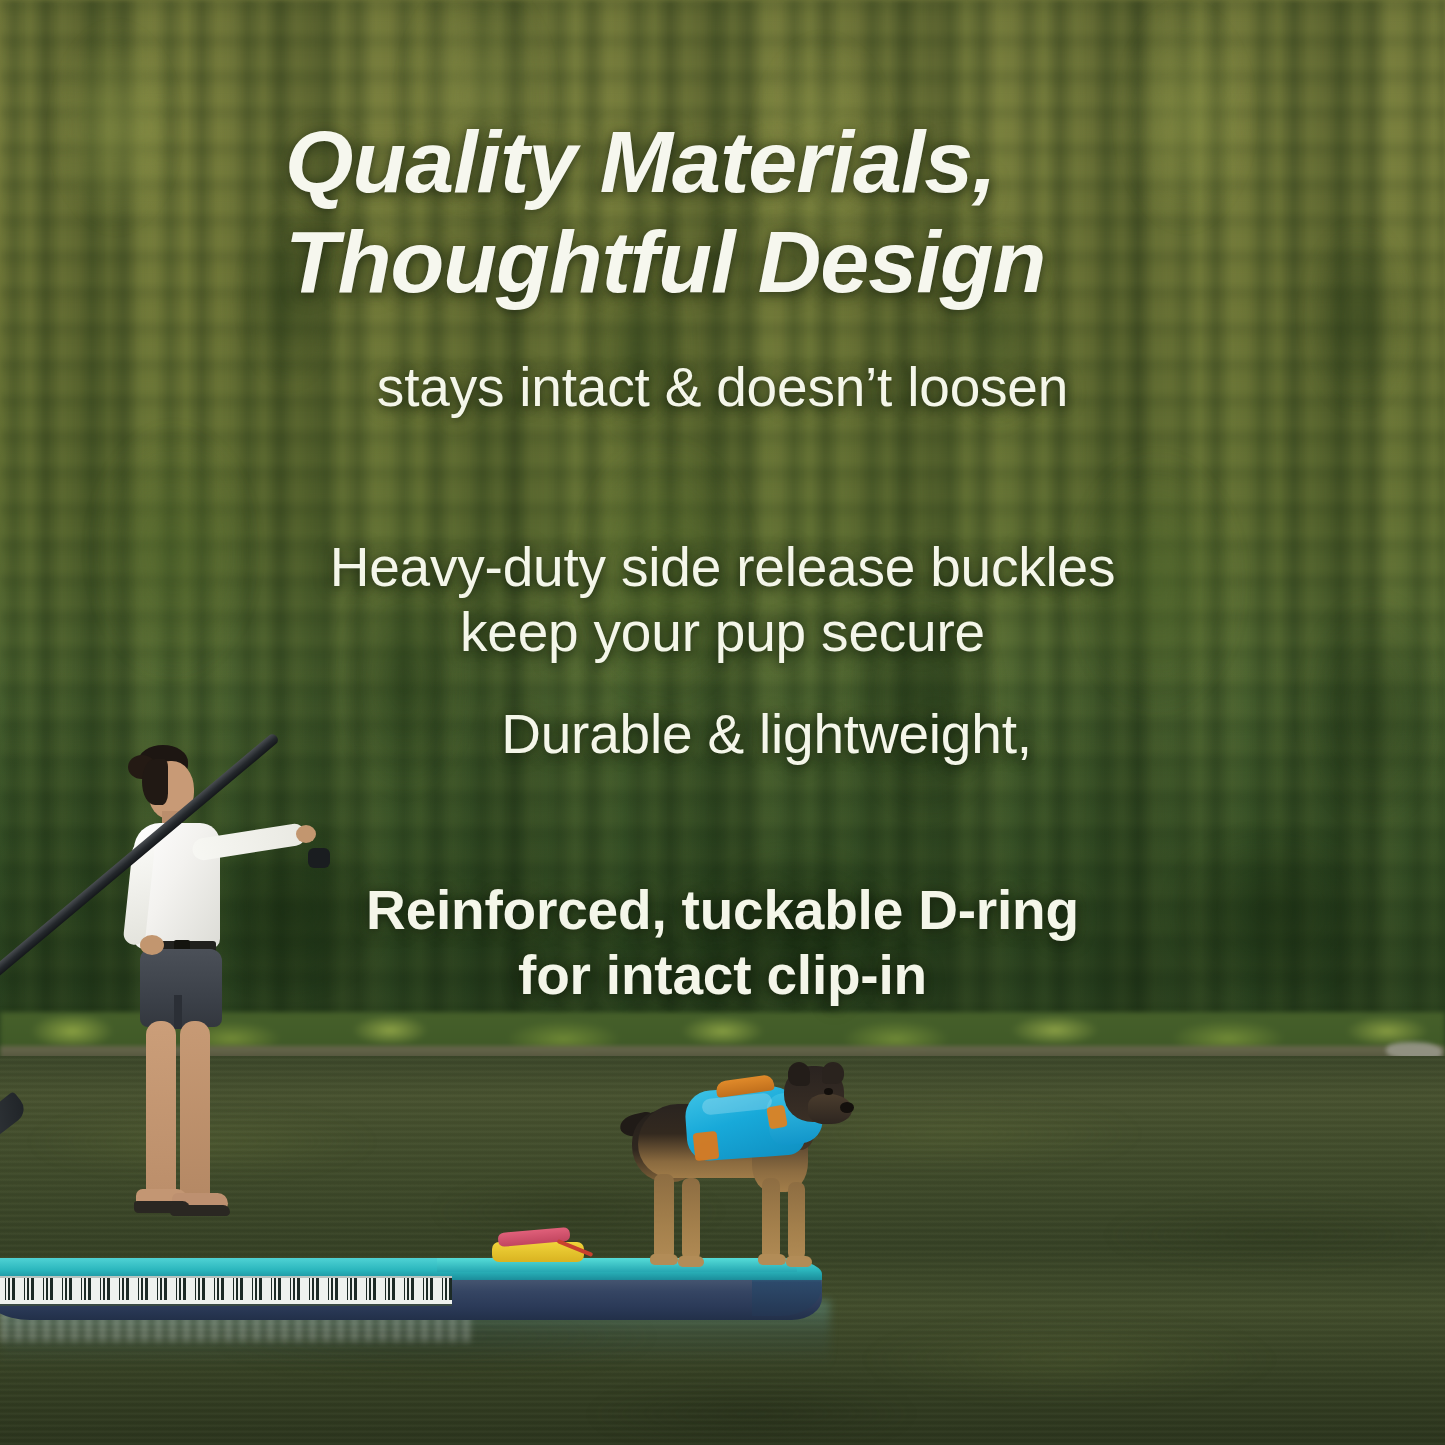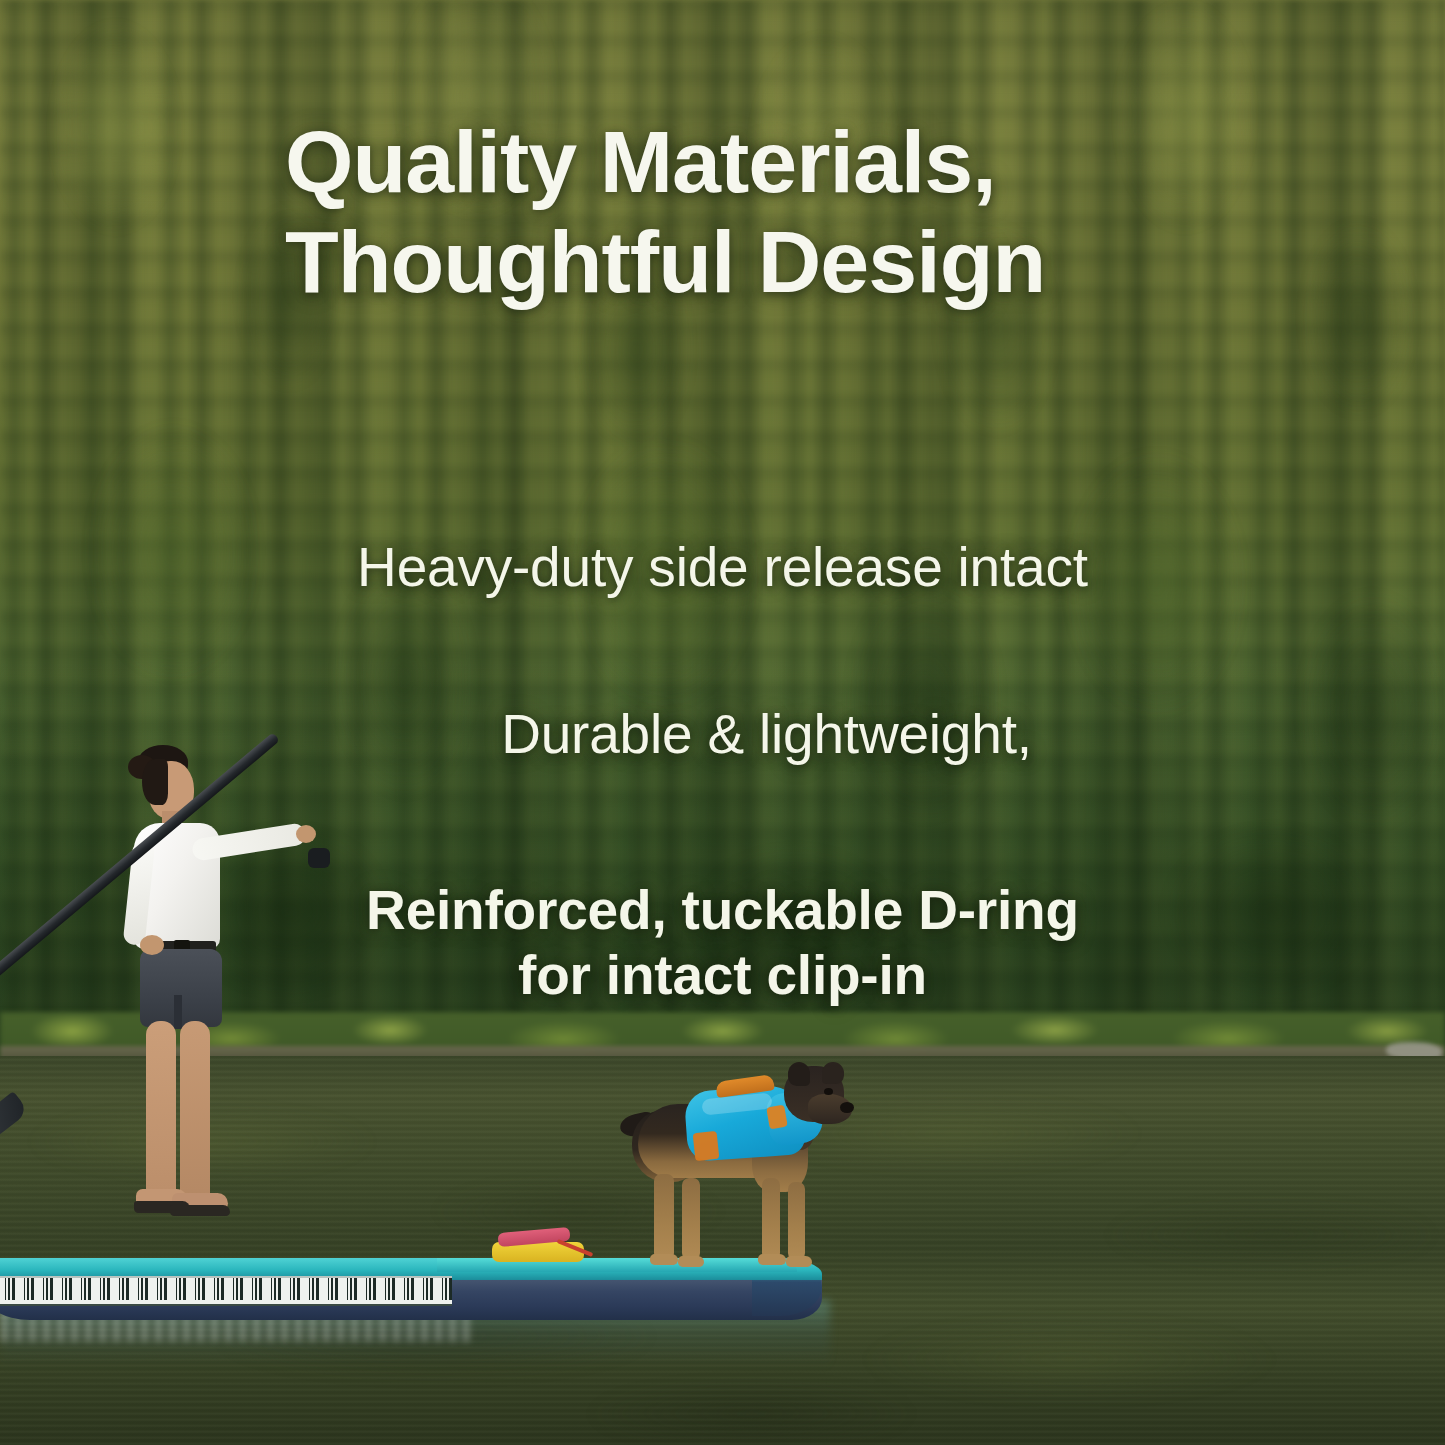--- a/index.html
+++ b/index.html
@@ -343,20 +343,21 @@
     position:absolute;left:0;top:112px;width:1445px;
     padding:0 150px 0 285px;
     box-sizing:border-box;
     color:#f6f7ee;
     font-size:88px;
     font-weight:bold;
     line-height:1.14;
     letter-spacing:-1px;
     text-align:left;
     text-shadow:0 2px 10px rgba(20,30,12,.55), 0 0 22px rgba(20,30,12,.35);
+    font-style:italic;
   }
   .bullet{
     position:absolute;left:0;width:1445px;
     text-align:center;
     color:#f4f6e9;
     font-size:55px;
     line-height:1.18;
     letter-spacing:-0.2px;
     text-shadow:0 2px 9px rgba(16,26,10,.62), 0 0 20px rgba(16,26,10,.4);
   }
@@ -451,24 +452,26 @@
     <div class="d" id="d-eye"></div>
     <div class="d" id="d-nose"></div>
   </div>
 
   <div id="text-wrap">
 
     <div id="headline" style="white-space: pre-line;">Quality Materials,
 Thoughtful Design</div>
 
     <div class="bullet" id="bullet-1">
+      <div>stays intact &amp; doesn’t loosen</div>
     </div>
 
     <div class="bullet" id="bullet-2">
-      <div>Heavy-duty side release intact</div>
+      <div>Heavy-duty side release buckles</div>
+      <div>keep your pup secure</div>
     </div>
 
     <div class="bullet" id="bullet-3">
       <div>Durable &amp; lightweight,</div>
     </div>
 
     <div class="bullet" id="bullet-4">
       <div>Reinforced, tuckable D-ring</div>
       <div>for intact clip-in</div>
     </div>

